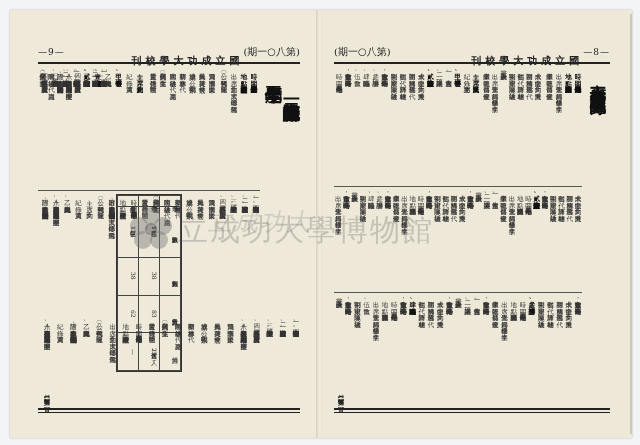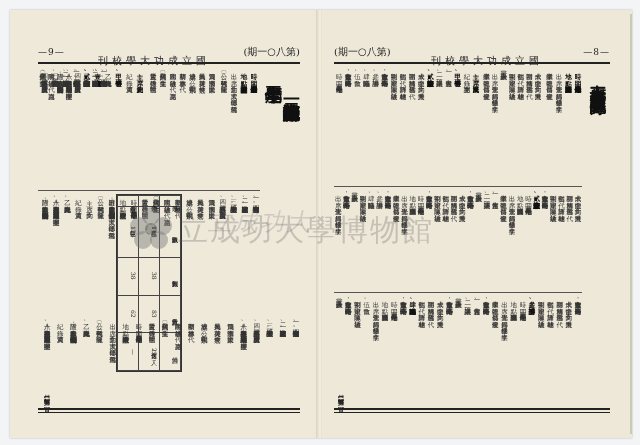--- a/index.html
+++ b/index.html
@@ -23,21 +23,21 @@
   .gutter { position:absolute; left:306px; top:0; width:8px; height:428px;
     background:linear-gradient(90deg,#d9d2c0,#f4efe2,#d6cfbc); }
   .rightedge { position:absolute; right:-4px; top:4px; width:6px; height:420px; background:#c9cdb0; }
 
   .header {
     position:absolute; top:34px; left:28px; right:18px; height:16px;
     font-size:9px; color:#222; display:flex; align-items:center;
   }
   .page.right .header { left:12px; right:22px; }
   .header .pnum { flex:0 0 auto; letter-spacing:1px; }
-  .header .masthead { flex:1; text-align:center; font-weight:normal; letter-spacing:4px; font-size:10px;margin-top:17px; }
+  .header .masthead { flex:1; text-align:right; font-weight:bold; letter-spacing:4px; font-size:10px;margin-top:17px; }
   .header .issue { flex:0 0 auto; font-size:10px; }
   .rule { position:absolute; left:28px; right:18px; top:52px; height:2px; background:#222; }
   .page.right .rule { left:12px; right:22px; }
   .rule.bottom { top:auto; bottom:28px; height:2px; }
   .rule.bottom2 { top:auto; bottom:25px; height:1px; }
 
   .body {
     position:absolute; top:58px; bottom:34px; left:28px; right:18px;
   }
   .page.right .body { left:12px; right:22px; }

